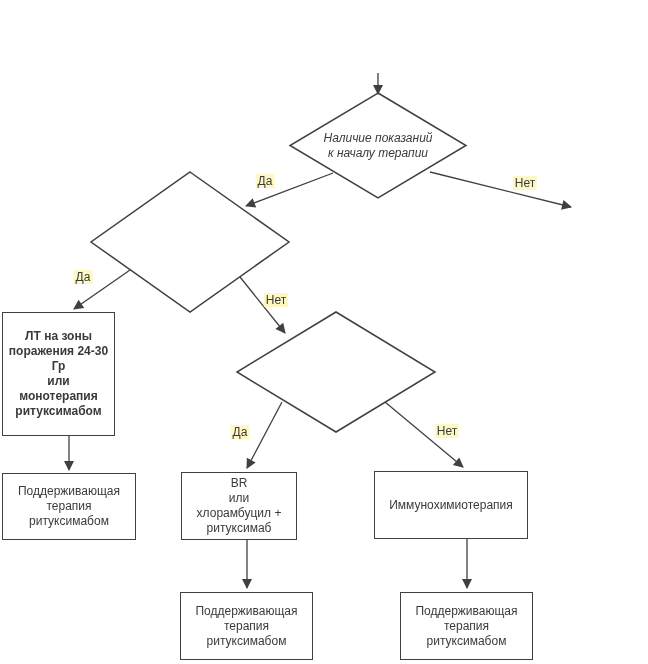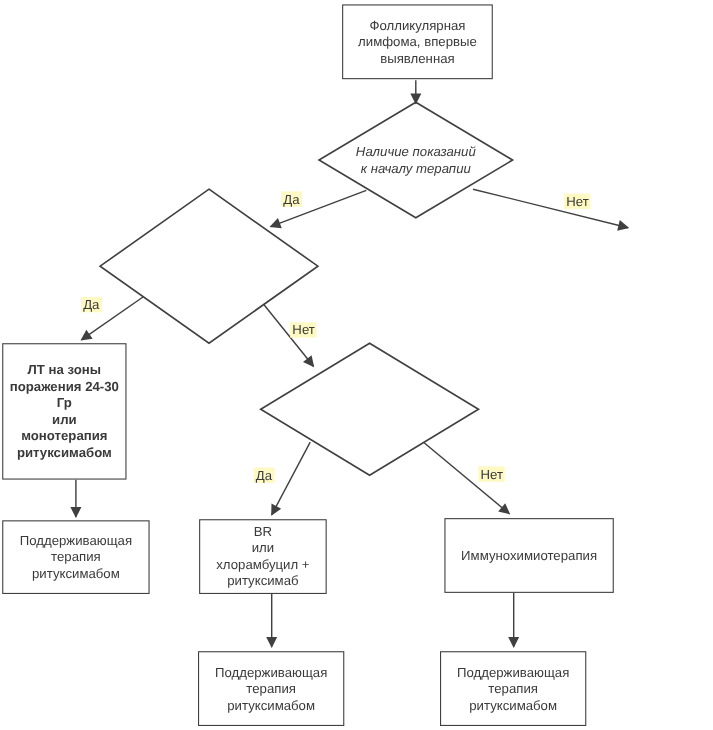--- a/index.html
+++ b/index.html
@@ -76,25 +76,20 @@
     <line x1="430" y1="172" x2="571" y2="207" stroke="#404040" stroke-width="1.3" marker-end="url(#arrow)"></line>
     <line x1="130" y1="270" x2="74" y2="309" stroke="#404040" stroke-width="1.3" marker-end="url(#arrow)"></line>
     <line x1="240" y1="277" x2="285" y2="333" stroke="#404040" stroke-width="1.3" marker-end="url(#arrow)"></line>
     <line x1="282" y1="402" x2="247" y2="468" stroke="#404040" stroke-width="1.3" marker-end="url(#arrow)"></line>
     <line x1="385" y1="402" x2="463" y2="467" stroke="#404040" stroke-width="1.3" marker-end="url(#arrow)"></line>
     <line x1="69" y1="436" x2="69" y2="470" stroke="#404040" stroke-width="1.3" marker-end="url(#arrow)"></line>
     <line x1="247" y1="540" x2="247" y2="588" stroke="#404040" stroke-width="1.3" marker-end="url(#arrow)"></line>
     <line x1="467" y1="539" x2="467" y2="588" stroke="#404040" stroke-width="1.3" marker-end="url(#arrow)"></line>
   </svg>
 
-  <div class="node box" style="left:311px; top:4px; width:137px; height:68px;">
-    <span class="label">Фолликулярная
-лимфома, впервые
-выявленная</span>
-  </div>
 
 
   <div class="node box" style="left:2px; top:312px; width:113px; height:124px;font-weight:bold;">
     <span class="label">ЛТ на зоны
 поражения 24-30 Гр
 или
 монотерапия
 ритуксимабом</span>
   </div>
 
@@ -104,21 +99,21 @@
 ритуксимабом</span>
   </div>
 
   <div class="node box" style="left:181px; top:472px; width:116px; height:68px;">
     <span class="label">BR
 или
 хлорамбуцил +
 ритуксимаб</span>
   </div>
 
-  <div class="node box" style="left:404px; top:471px; width:154px; height:68px;">
+  <div class="node box" style="left:374px; top:471px; width:154px; height:68px;">
     <span class="label">Иммунохимиотерапия</span>
   </div>
 
   <div class="node box" style="left:180px; top:592px; width:133px; height:68px;">
     <span class="label">Поддерживающая
 терапия
 ритуксимабом</span>
   </div>
 
   <div class="node box" style="left:400px; top:592px; width:133px; height:68px;">

